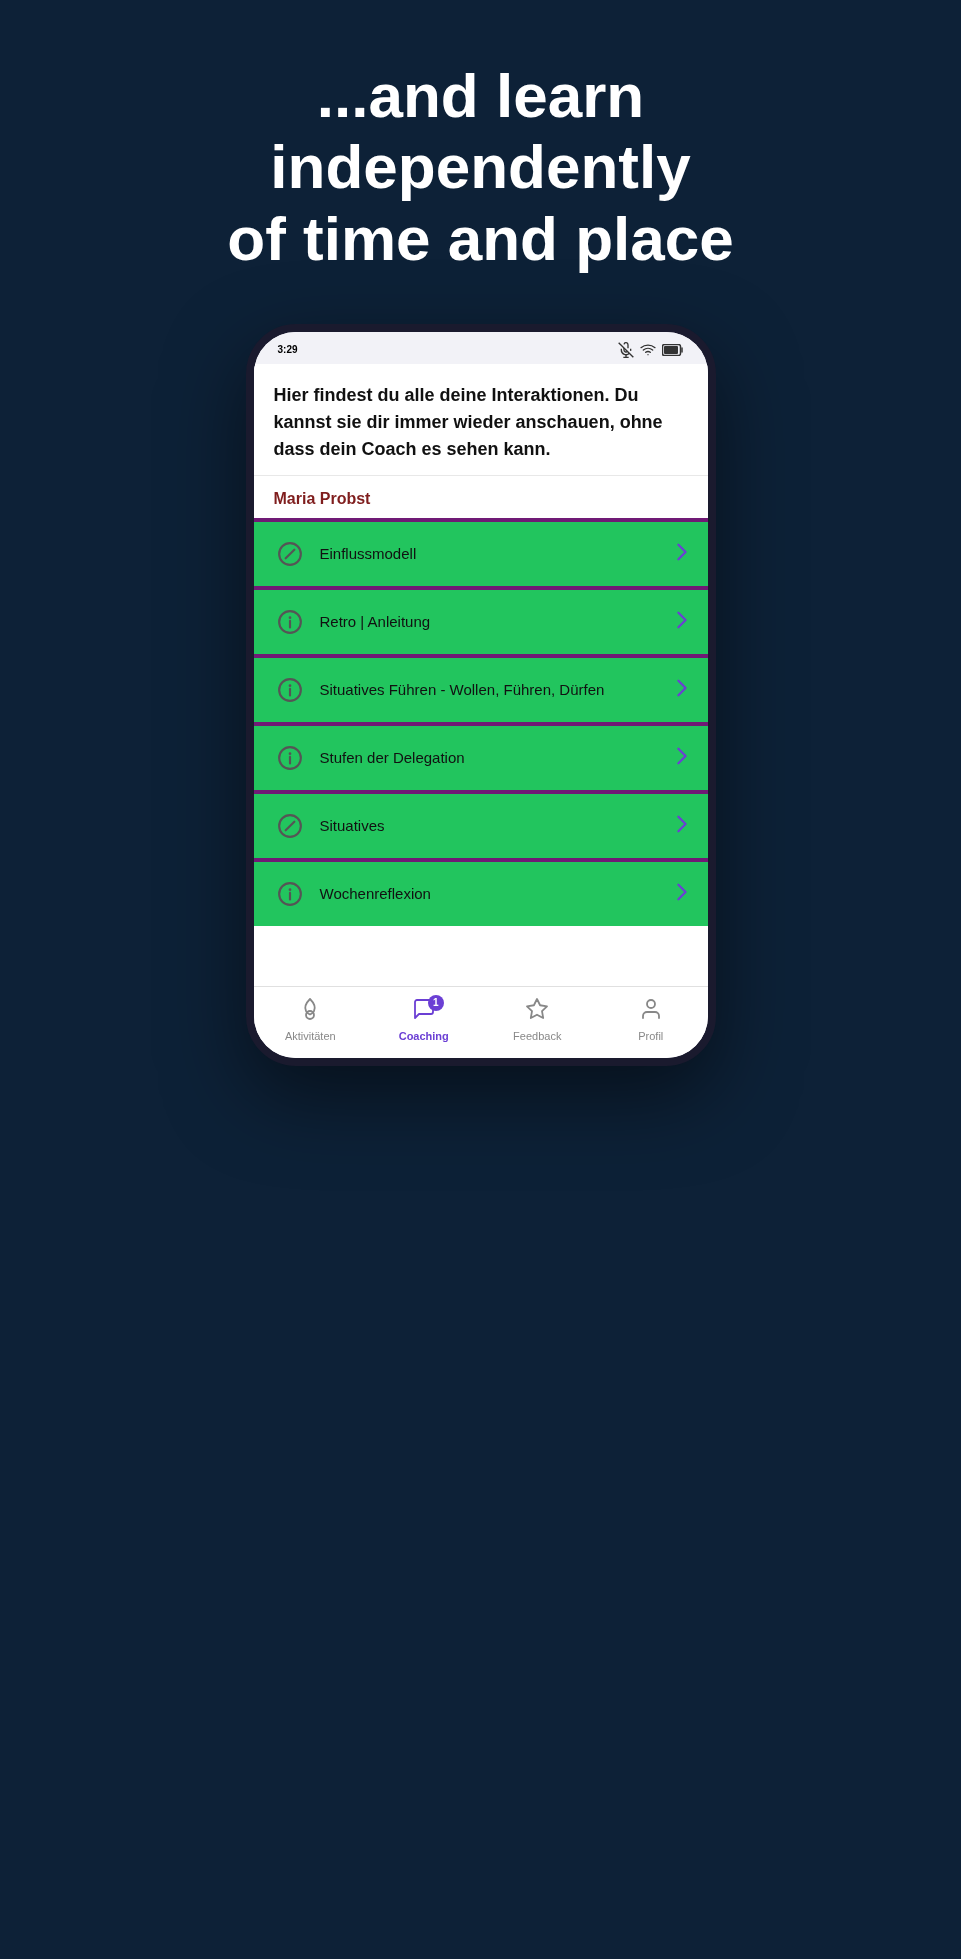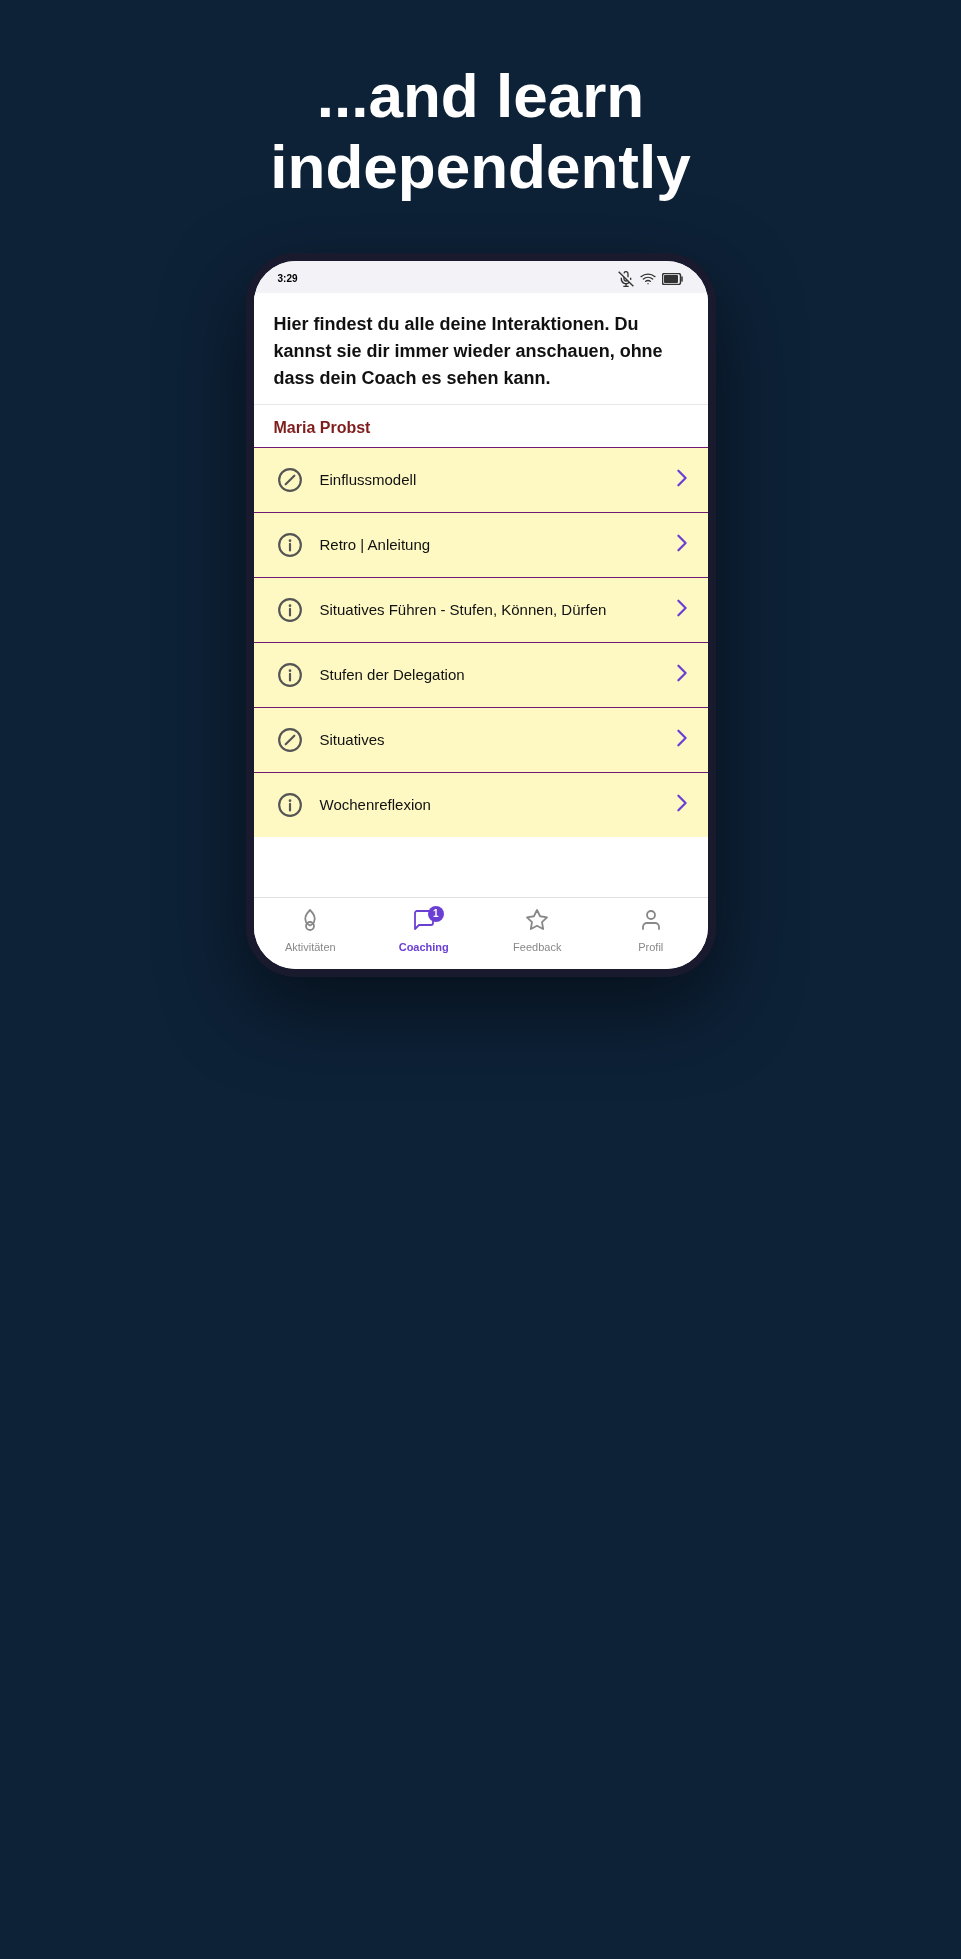--- a/index.html
+++ b/index.html
@@ -108,22 +108,22 @@
       font-weight: 700;
       color: #7f1d1d;
       background: #fff;
     }
 
     
     .list-item {
       display: flex;
       align-items: center;
       padding: 16px 20px;
-      border-top: 1px solid #701a75;
-      background: #fef9c3;
+      border-top: 4px solid #701a75;
+      background: #22c55e;
       cursor: pointer;
     }
 
     .list-item-icon {
       width: 32px;
       height: 32px;
       flex-shrink: 0;
       margin-right: 14px;
       display: flex;
       align-items: center;
@@ -222,20 +222,21 @@
       fill: none;
       stroke-width: 2;
     }
   </style>
 </head>
 <body>
 
 <div class="hero-text">
   <span>...and learn</span><br>
   <span>independently</span><br>
+  <span>of time and place</span>
 </div>
 
 <div class="phone-wrapper">
   <div class="phone">
 
     <div class="status-bar">
       <span>3:29</span>
       <div class="status-right">
 
         <svg width="16" height="16" viewBox="0 0 24 24" fill="none" stroke="#333" stroke-width="2">
@@ -298,21 +299,21 @@
     </span>
   </div>
           <div class="list-item">
     <div class="list-item-icon">
               <svg class="icon-info" viewBox="0 0 24 24">
       <circle cx="12" cy="12" r="10"></circle>
       <line x1="12" y1="8" x2="12" y2="8" stroke-linecap="round" stroke-width="2.5"></line>
       <line x1="12" y1="11" x2="12" y2="17" stroke-linecap="round" stroke-width="2"></line>
     </svg>
             </div>
-    <span class="list-item-text">Situatives Führen - Stufen, Können, Dürfen</span>
+    <span class="list-item-text">Situatives Führen - Wollen, Führen, Dürfen</span>
     <span class="list-item-chevron">
       <svg width="12" height="18" viewBox="0 0 12 20" fill="none" stroke="#6B3FD4" stroke-width="2.5" stroke-linecap="round" stroke-linejoin="round">
         <polyline points="2 2 10 10 2 18"></polyline>
       </svg>
     </span>
   </div>
           <div class="list-item">
     <div class="list-item-icon">
               <svg class="icon-info" viewBox="0 0 24 24">
       <circle cx="12" cy="12" r="10"></circle>

